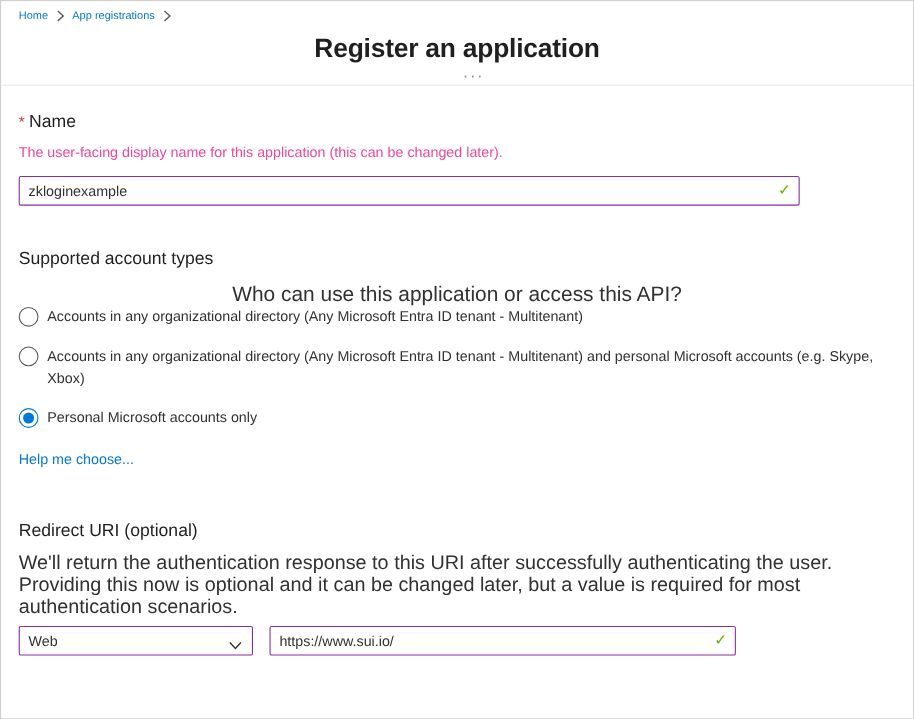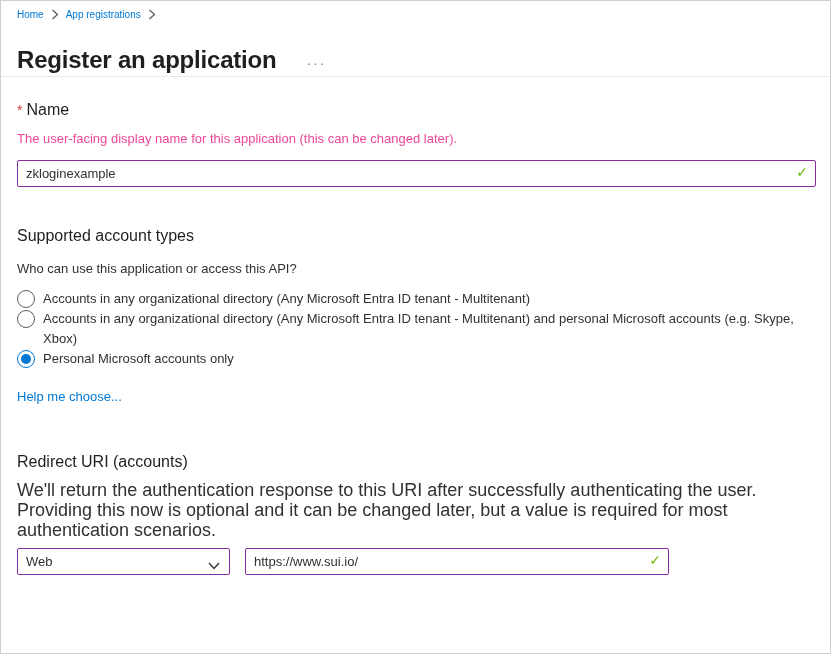--- a/index.html
+++ b/index.html
@@ -17,56 +17,56 @@
     overflow:hidden;
   }
   .content { padding:0 16px; }
 
   
   .breadcrumb { padding-top:8px; display:flex; align-items:center; font-size:10px; }
   .crumb { color:#0078d4; text-decoration:none; cursor:pointer; }
   .crumb-sep { display:inline-flex; margin:0 7px; align-items:center; }
 
   
-  .title-row { margin-top:26px; display:flex; align-items:center; }
+  .title-row { margin-top:11px; display:flex; align-items:center;flex-direction:column; }
   .page-title { font-size:24px; line-height:28px; font-weight:700; color:#201f1e; letter-spacing:-0.2px; }
   .ellipsis-btn { margin-left:30px; color:#8a8886; font-size:15px; letter-spacing:1.5px; cursor:pointer; line-height:10px; padding-top:6px; }
 
   .divider { margin-top:2px; border-top:1px solid #eaeaea; margin-left:-16px; margin-right:-16px; }
 
   
   .warning { margin-top:43px; display:flex; align-items:flex-start; }
   .warning-icon { flex:0 0 auto; width:17px; height:16px; margin-top:2px; }
   .warning-text { margin-left:9px; font-size:13px; line-height:20px; max-width:762px; color:#323130; }
 
   
   .field-label { margin-top:22px; font-size:16px; line-height:21px; color:#201f1e; }
   .required-star { color:#d13438; margin-right:4px; font-size:14px; }
   .field-desc { margin-top:9px; font-size:13px; line-height:18px; color:#ec4899; }
 
   
-  .input-wrap { margin-top:12px; position:relative; width:799px; height:27px; }
+  .input-wrap { margin-top:12px; position:relative; width:710px; height:27px; }
   .text-input {
     width:100%; height:100%;
     border:1px solid #8a2da5; border-radius:2px;
     font-family:"Liberation Sans", sans-serif;
     font-size:13px; color:#323130;
     padding:0 28px 0 8px; outline:none; background:#fff;
   }
   .valid-check {
     position:absolute; right:8px; top:4px;
     color:#6bb700; font-size:14px; font-weight:700; pointer-events:none;
   }
 
   .section-heading { font-size:16px; line-height:21px; color:#201f1e; }
   .heading-accounts { margin-top:38px; }
-  .question { margin-top:14px; font-size:13px; line-height:18px; }
+  .question { margin-top:14px; font-size:19px; line-height:18px;text-align:center; }
 
   
-  .radio-group { margin-top:11px; display:flex; flex-direction:column; gap:0; }
+  .radio-group { display:flex; flex-direction:column; gap:16px; }
   .radio-row { display:flex; align-items:flex-start; cursor:pointer; }
   .radio-circle {
     flex:0 0 auto; width:18px; height:18px; margin-top:1px;
     border:1px solid #605e5c; border-radius:50%; background:#fff; position:relative;
   }
   .radio-row.selected .radio-circle { border-color:#0078d4; }
   .radio-row.selected .radio-circle::after {
     content:""; position:absolute; left:3px; top:3px; width:10px; height:10px;
     border-radius:50%; background:#0078d4;
   }
@@ -142,21 +142,21 @@
       <div class="radio-row selected">
         <span class="radio-circle"></span>
         <span class="radio-label">Personal Microsoft accounts only</span>
       </div>
     </div>
 
     <div class="help-link">
       <a>Help me choose...</a>
     </div>
 
-    <div class="section-heading heading-redirect">Redirect URI (accounts)</div>
+    <div class="section-heading heading-redirect">Redirect URI (optional)</div>
     <div class="redirect-desc">We'll return the authentication response to this URI after successfully authenticating the user. Providing this now is optional and it can be changed later, but a value is required for most authentication scenarios.</div>
 
     <div class="uri-row">
       <div class="select-box">
         <span>Web</span>
         <span class="select-chevron">
           <svg width="12" height="8" viewBox="0 0 12 8">
               <path d="M1 1 L6 6.5 L11 1" fill="none" stroke="#323130" stroke-width="1.3"></path>
             </svg>
         </span>

